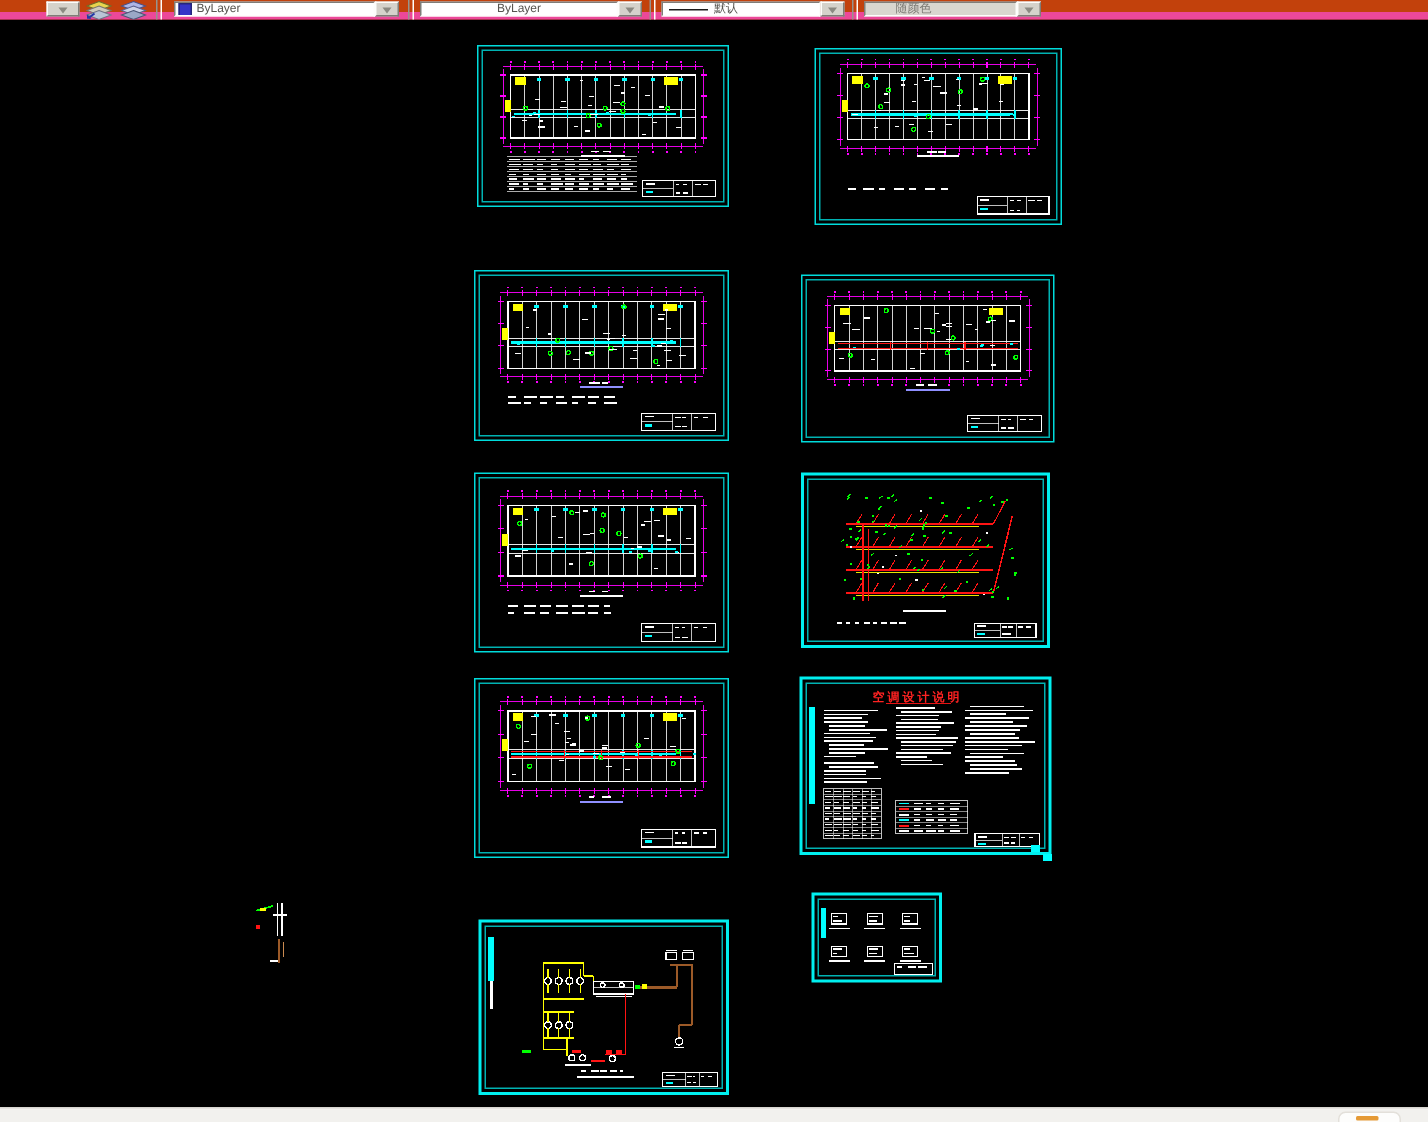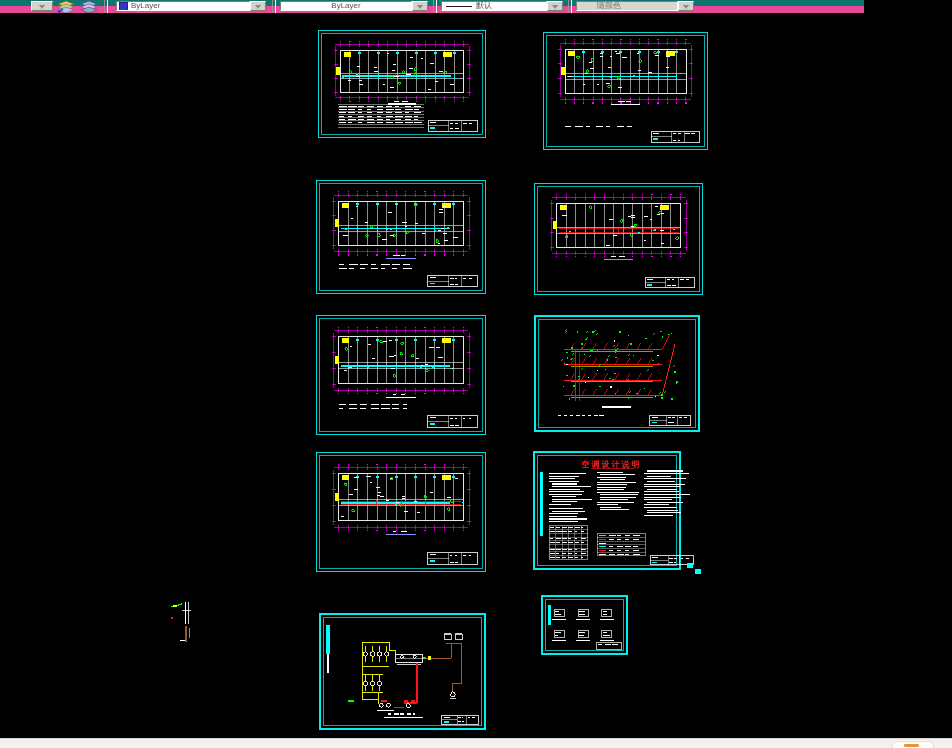--- a/index.html
+++ b/index.html
@@ -1,20 +1,20 @@
 <!DOCTYPE html>
 <html><head>
 <meta charset="utf-8">
 <style>
   html,body{margin:0;padding:0;background:#000;}
   body{width:952px;height:748px;overflow:hidden;position:relative;
        font-family:"Liberation Sans",sans-serif;}
   
-  .toolbar{position:absolute;left:0;top:0;width:864px;height:13px;
-           background:#0f766e;border-bottom:7px solid #ec4899;box-sizing:border-box;}
+  .toolbar{position:absolute;left:0;top:0;width:952px;height:13px;
+           background:#c2410c;border-bottom:5px solid #ec4899;box-sizing:border-box;}
   .tbtn{position:absolute;top:0;height:13px;background:transparent;border:none;padding:0;margin:0;}
   .sep{position:absolute;top:0;width:2px;height:13px;border-left:1px solid #96948e;border-right:1px solid #fdfdfb;}
   .combo{position:absolute;top:1px;height:10px;background:#fff;
          border:1px solid;border-color:#7f7d78 #fdfdfb #fdfdfb #7f7d78;
          box-sizing:border-box;display:flex;align-items:center;
          font-size:8px;color:#56544f;overflow:hidden;}
   .combo.disabled{background:#d9d6cf;color:#7c7a74;}
   .combo .cval{white-space:nowrap;line-height:8px;}
   .arrowbtn{position:absolute;top:1px;width:16px;height:10px;background:#d5d2cb;
             border:1px solid;border-color:#fdfdfb #7f7d78 #7f7d78 #fdfdfb;
@@ -1291,21 +1291,21 @@
           <rect x="109.7" y="98.4" width="6.0" height="1.0" fill="#ffffff"></rect>
           <rect x="130.0" y="98.9" width="2.2" height="1.0" fill="#ffffff"></rect>
           <rect x="134.9" y="98.9" width="2.0" height="1.0" fill="#ffffff"></rect>
           <rect x="142.8" y="98.9" width="3.5" height="1.0" fill="#ffffff"></rect>
           <rect x="148.7" y="98.9" width="2.3" height="1.0" fill="#ffffff"></rect>
           <rect x="130.0" y="105.6" width="3.9" height="1.0" fill="#ffffff"></rect>
           <rect x="134.9" y="105.6" width="3.0" height="1.0" fill="#ffffff"></rect>
         </svg>
       </div>
     </div>
-    <div class="sheet thick" style="left: 533px; top: 437px; width: 148px; height: 119px;">
+    <div class="sheet thick" style="left: 533px; top: 437px; width: 168px; height: 119px;">
       <div class="sheet-inner">
         <svg width="160" height="111" viewBox="0 0 160 111" shape-rendering="crispEdges">
           <text x="73.6" y="11.1" text-anchor="middle" fill="#ff2222" font-size="8" font-weight="bold" letter-spacing="2" font-family="Liberation Sans, sans-serif">空调设计说明</text>
           <line x1="52.8" y1="12.8" x2="96.0" y2="12.8" stroke="#ff1414" stroke-width="0.6"></line>
           <rect x="11.2" y="17.2" width="36.4" height="1.1" fill="#ffffff"></rect>
           <rect x="11.2" y="19.8" width="29.6" height="1.1" fill="#ffffff"></rect>
           <rect x="11.2" y="22.3" width="25.6" height="1.1" fill="#ffffff"></rect>
           <rect x="11.2" y="24.9" width="29.4" height="1.1" fill="#ffffff"></rect>
           <rect x="14.4" y="27.4" width="24.5" height="1.1" fill="#ffffff"></rect>
           <rect x="14.4" y="30.0" width="38.9" height="1.1" fill="#ffffff"></rect>

